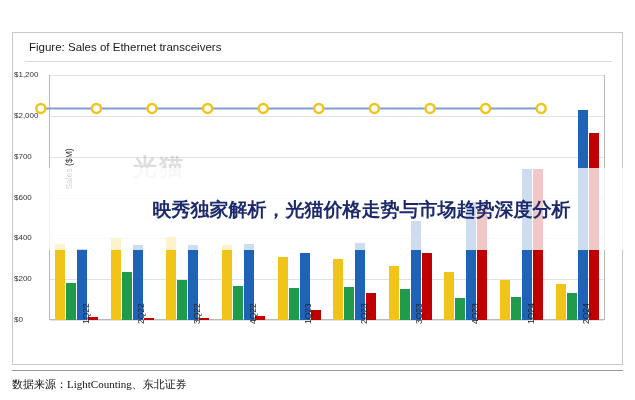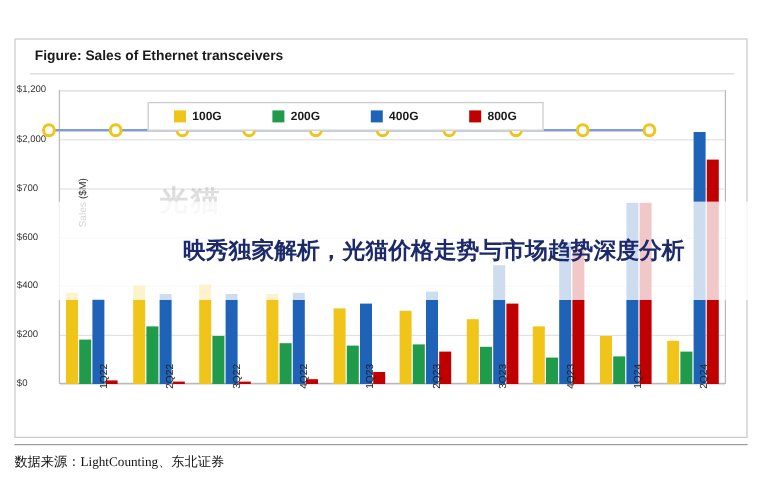--- a/index.html
+++ b/index.html
@@ -50,21 +50,21 @@
     height: 333px;
     background: #ffffff;
     border: 1px solid #c8c8c8;
     box-sizing: border-box;
   }
   .chart-caption {
     position: absolute;
     left: 16px;
     top: 8px;
     font-size: 11.5px;
-    font-weight: bold;
+    font-weight: normal;
     color: #1a1a1a;
   }
   .caption-rule {
     position: absolute;
     left: 12px;
     top: 28px;
     width: 587px;
     height: 1px;
     background: #d8d8d8;
   }
@@ -378,38 +378,20 @@
         <circle cx="250.20000000000002" cy="75.54166666666666" r="4.5" fill="#ffffff" stroke="#f0c419" stroke-width="2.5"></circle>
         <circle cx="305.8" cy="75.54166666666666" r="4.5" fill="#ffffff" stroke="#f0c419" stroke-width="2.5"></circle>
         <circle cx="361.40000000000003" cy="75.54166666666666" r="4.5" fill="#ffffff" stroke="#f0c419" stroke-width="2.5"></circle>
         <circle cx="417" cy="75.54166666666666" r="4.5" fill="#ffffff" stroke="#f0c419" stroke-width="2.5"></circle>
         <circle cx="472.6" cy="75.54166666666666" r="4.5" fill="#ffffff" stroke="#f0c419" stroke-width="2.5"></circle>
         <circle cx="528.2" cy="75.54166666666666" r="4.5" fill="#ffffff" stroke="#f0c419" stroke-width="2.5"></circle>
       </svg>
 
     <div class="ghost-mark">光猫</div>
 
-    <div class="legend" id="legend">
-        <div class="legend-item">
-          <span class="swatch" style="background: rgb(240, 196, 25);"></span>
-          <span>100G</span>
-        </div>
-        <div class="legend-item">
-          <span class="swatch" style="background: rgb(31, 155, 75);"></span>
-          <span>200G</span>
-        </div>
-        <div class="legend-item">
-          <span class="swatch" style="background: rgb(31, 99, 184);"></span>
-          <span>400G</span>
-        </div>
-        <div class="legend-item">
-          <span class="swatch" style="background: rgb(192, 0, 0);"></span>
-          <span>800G</span>
-        </div>
-      </div>
 
     <div class="xlabels" id="xlabels">
         <div class="xlab" style="left: 31.8px; top: 2px;">1Q22</div>
         <div class="xlab" style="left: 87.4px; top: 2px;">2Q22</div>
         <div class="xlab" style="left: 143px; top: 2px;">3Q22</div>
         <div class="xlab" style="left: 198.6px; top: 2px;">4Q22</div>
         <div class="xlab" style="left: 254.2px; top: 2px;">1Q23</div>
         <div class="xlab" style="left: 309.8px; top: 2px;">2Q23</div>
         <div class="xlab" style="left: 365.4px; top: 2px;">3Q23</div>
         <div class="xlab" style="left: 421px; top: 2px;">4Q23</div>

